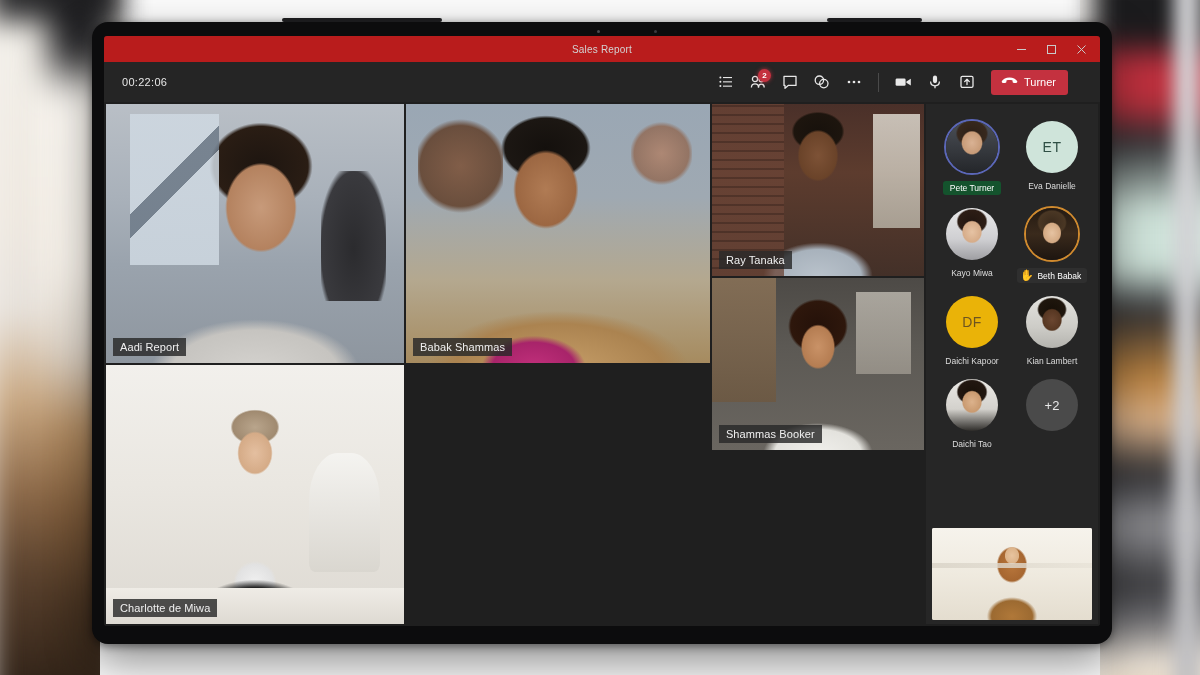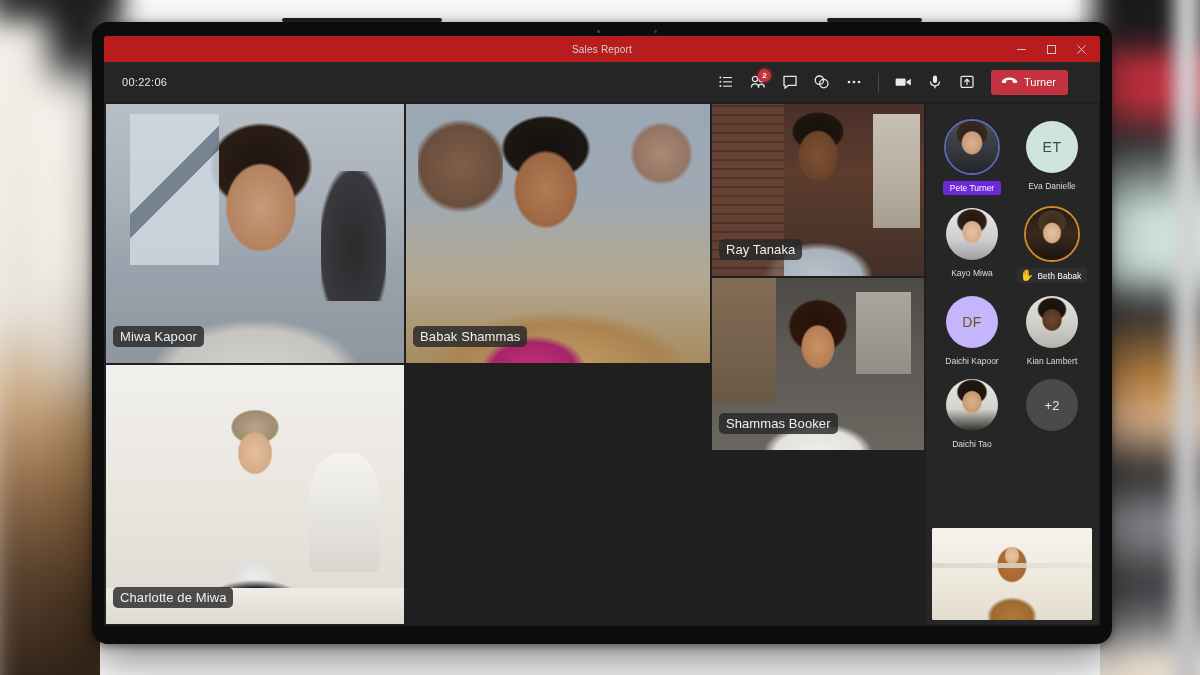--- a/index.html
+++ b/index.html
@@ -68,43 +68,43 @@
                font-size:11px; margin-left:7px; }
 
   
   .stage { flex:1; display:flex; background:#1f1f1f; padding:2px; gap:2px; overflow:hidden; }
   .grid { flex:1; display:grid; grid-template-columns:1.04fr 1.06fr 0.74fr;
           grid-template-rows:1fr 1fr; gap:2px; }
   .tile { position:relative; overflow:hidden; background:#2a2a2a; }
   .col3wrap { grid-column:3; grid-row:1 / span 2; display:grid;
               grid-template-rows:1fr 1fr 1fr; gap:2px; }
   .vid { position:absolute; inset:0; }
-  .nametag { position:absolute; left:7px; bottom:16px; background:rgba(40,40,40,.82);
-             color:#f0f0f0; font-size:13px; padding:3px 7px; border-radius:5px;
+  .nametag { position:absolute; left:7px; bottom:7px; background:rgba(40,40,40,.82);
+             color:#f0f0f0; font-size:11px; padding:3px 7px; border-radius:0;
              letter-spacing:.1px; white-space:nowrap; }
 
   
   .roster { width:172px; flex:0 0 172px; background:#262626; display:flex;
             flex-direction:column; padding:10px 6px 4px 6px; }
   .rgrid { display:grid; grid-template-columns:1fr 1fr; row-gap:6px; flex:0 0 auto; }
   .rcell { display:flex; flex-direction:column; align-items:center; padding-top:4px; }
   .av { width:52px; height:52px; border-radius:50%; position:relative; overflow:hidden;
         background:#3a3a3a; }
   .av-wrap { position:relative; width:58px; height:58px; display:flex;
              align-items:center; justify-content:center; }
   .ring { position:absolute; inset:1px; border-radius:50%; }
   .ring.blue  { border:2px solid #5b67b8; }
   .ring.gold  { border:2px solid #d08a2e; }
   .initials { width:52px; height:52px; border-radius:50%; display:flex;
               align-items:center; justify-content:center; font-size:14px; letter-spacing:.5px; }
   .overflow { width:52px; height:52px; border-radius:50%; background:#4a4a4a;
               display:flex; align-items:center; justify-content:center;
               color:#e8e8e8; font-size:13px; }
   .rname { margin-top:5px; font-size:8.5px; color:#dcdcdc; white-space:nowrap; }
-  .rname.hl { background:#6d28d9; color:#fff; padding:2px 7px; border-radius:3px; }
+  .rname.hl { background:#14532d; color:#fff; padding:2px 7px; border-radius:3px; }
   .rname.hand { background:#2f2f2f; color:#fff; padding:2px 6px 2px 4px; border-radius:3px;
                 position:relative; display:flex; align-items:center; gap:3px; }
   .hand-emoji { font-size:11px; line-height:1; }
   .selfview { margin-top:auto; height:92px; border-radius:2px; overflow:hidden;
               position:relative; background:#e9e2d8; }
 
   
   .p-serena{background:
     radial-gradient(ellipse 68px 84px at 47% 43%, #6b4630 0%, #59371f 58%, rgba(89,55,31,0) 62%),
     radial-gradient(ellipse 82px 50px at 47% 16%, #2a1a10 0%, #241409 60%, rgba(36,20,9,0) 66%),
@@ -343,21 +343,21 @@
     <div class="stage">
 
       <div class="grid">
 
 
         <div class="tile">
           <div class="vid p-aadi">
             <div class="win"></div>
             <div class="dk"></div>
           </div>
-          <div class="nametag">Miwa Kapoor</div>
+          <div class="nametag">Aadi Report</div>
         </div>
 
         <div class="col3wrap">
           <div class="tile">
             <div class="vid p-ray">
               <div class="brick"></div>
               <div class="win"></div>
             </div>
             <div class="nametag">Ray Tanaka</div>
           </div>
@@ -414,21 +414,21 @@
                 <div class="ring gold"></div>
                 <div class="av a-beth"></div>
               </div>
               <div class="rname hand">
                 <span class="hand-emoji">✋</span>
                 <span>Beth Babak</span>
               </div>
             </div>
             <div class="rcell">
               <div class="av-wrap">
-                <div class="initials" style="background: #c4b5fd; color: rgb(109, 84, 32);">DF</div>
+                <div class="initials" style="background: #eab308; color: rgb(109, 84, 32);">DF</div>
               </div>
               <div class="rname">Daichi Kapoor</div>
             </div>
             <div class="rcell">
               <div class="av-wrap">
                 <div class="av a-kian"></div>
               </div>
               <div class="rname">Kian Lambert</div>
             </div>
             <div class="rcell">

